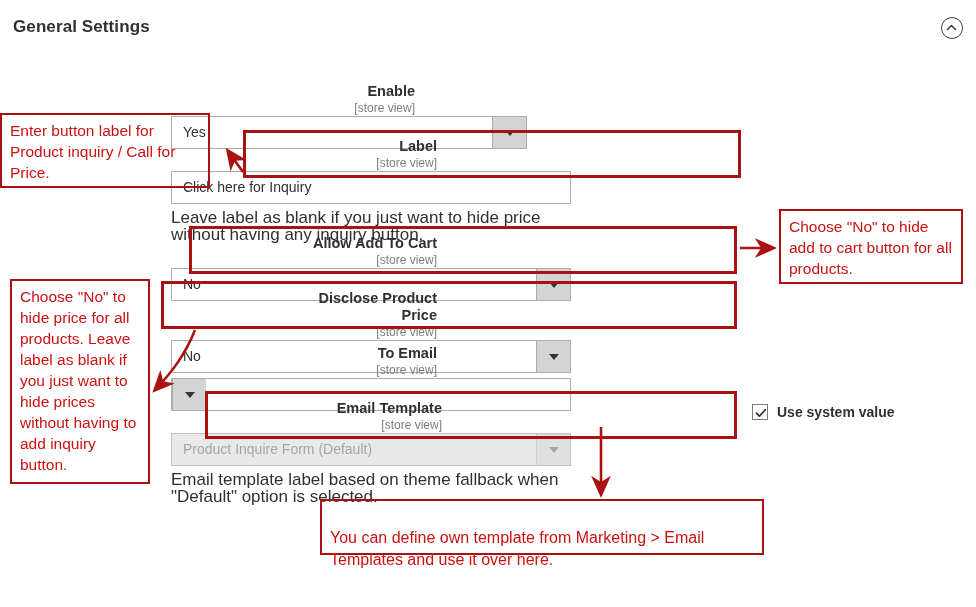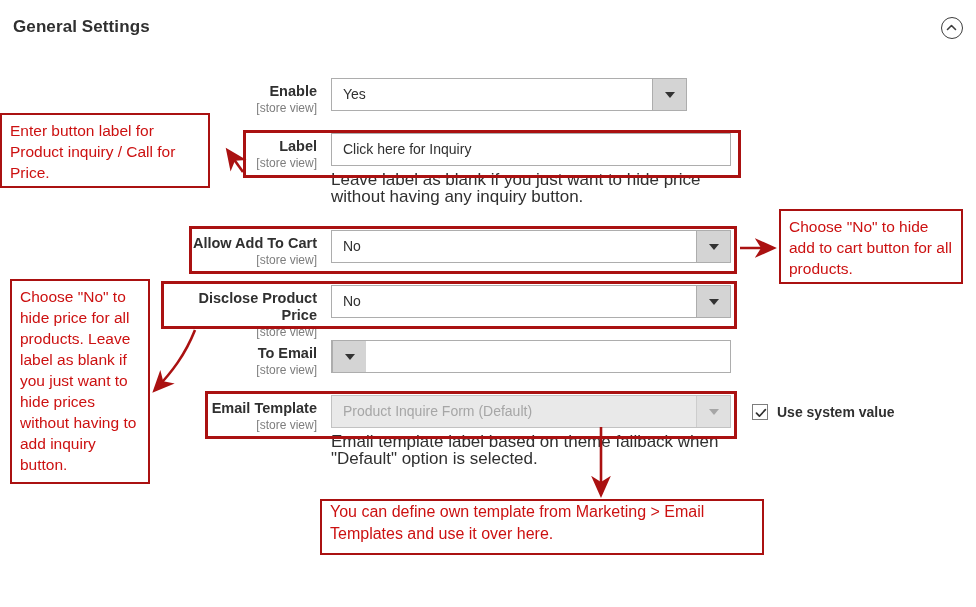--- a/index.html
+++ b/index.html
@@ -43,21 +43,22 @@
     border-radius: 50%;
     box-sizing: border-box;
     cursor: pointer;
   }
   .collapse-icon svg { display: block; }
 
   
   .field-row {
     position: absolute;
     display: flex;
-    align-items: flex-start;
+    align-items: center;
+    flex-direction: column;
   }
   .field-label {
     width: 160px;
     text-align: right;
     padding-right: 14px;
     box-sizing: border-box;
     padding-top: 5px;
   }
   .field-label .name {
     display: block;
@@ -296,21 +297,21 @@
 <div class="hl" style="left:189px; top:226px; width:548px; height:48px;"></div>
 <div class="hl" style="left:161px; top:281px; width:576px; height:48px;"></div>
 <div class="hl" style="left:205px; top:391px; width:532px; height:48px;"></div>
 
 <div class="note" style="left:0; top:113px; width:210px; height:75px;">Enter button label for Product inquiry / Call for Price.</div>
 
 <div class="note" style="left:779px; top:209px; width:184px; height:75px;">Choose "No" to hide add to cart button for all products.</div>
 
 <div class="note" style="left:10px; top:279px; width:140px; height:205px;">Choose "No" to hide price for all products. Leave label as blank if you just want to hide prices without having to add inquiry button.</div>
 
-<div class="note big" style="left:320px; top:499px; width:444px; height:56px; padding-top:0;">You can define own template from Marketing &gt; Email Templates and use it over here.</div>
+<div class="note big" style="left:320px; top:499px; width:444px; height:56px; padding-top:26px;">You can define own template from Marketing &gt; Email Templates and use it over here.</div>
 
 <svg class="arrows">
   <defs>
     <marker id="ah" markerWidth="9" markerHeight="9" refX="7" refY="4.5" orient="auto">
       <path d="M0,0.7 L8.5,4.5 L0,8.3 L2.4,4.5 Z" fill="#aa1111"></path>
     </marker>
   </defs>
 
   <line x1="243" y1="172" x2="228" y2="151" stroke="#aa1111" stroke-width="2.6" marker-end="url(#ah)"></line>
 

